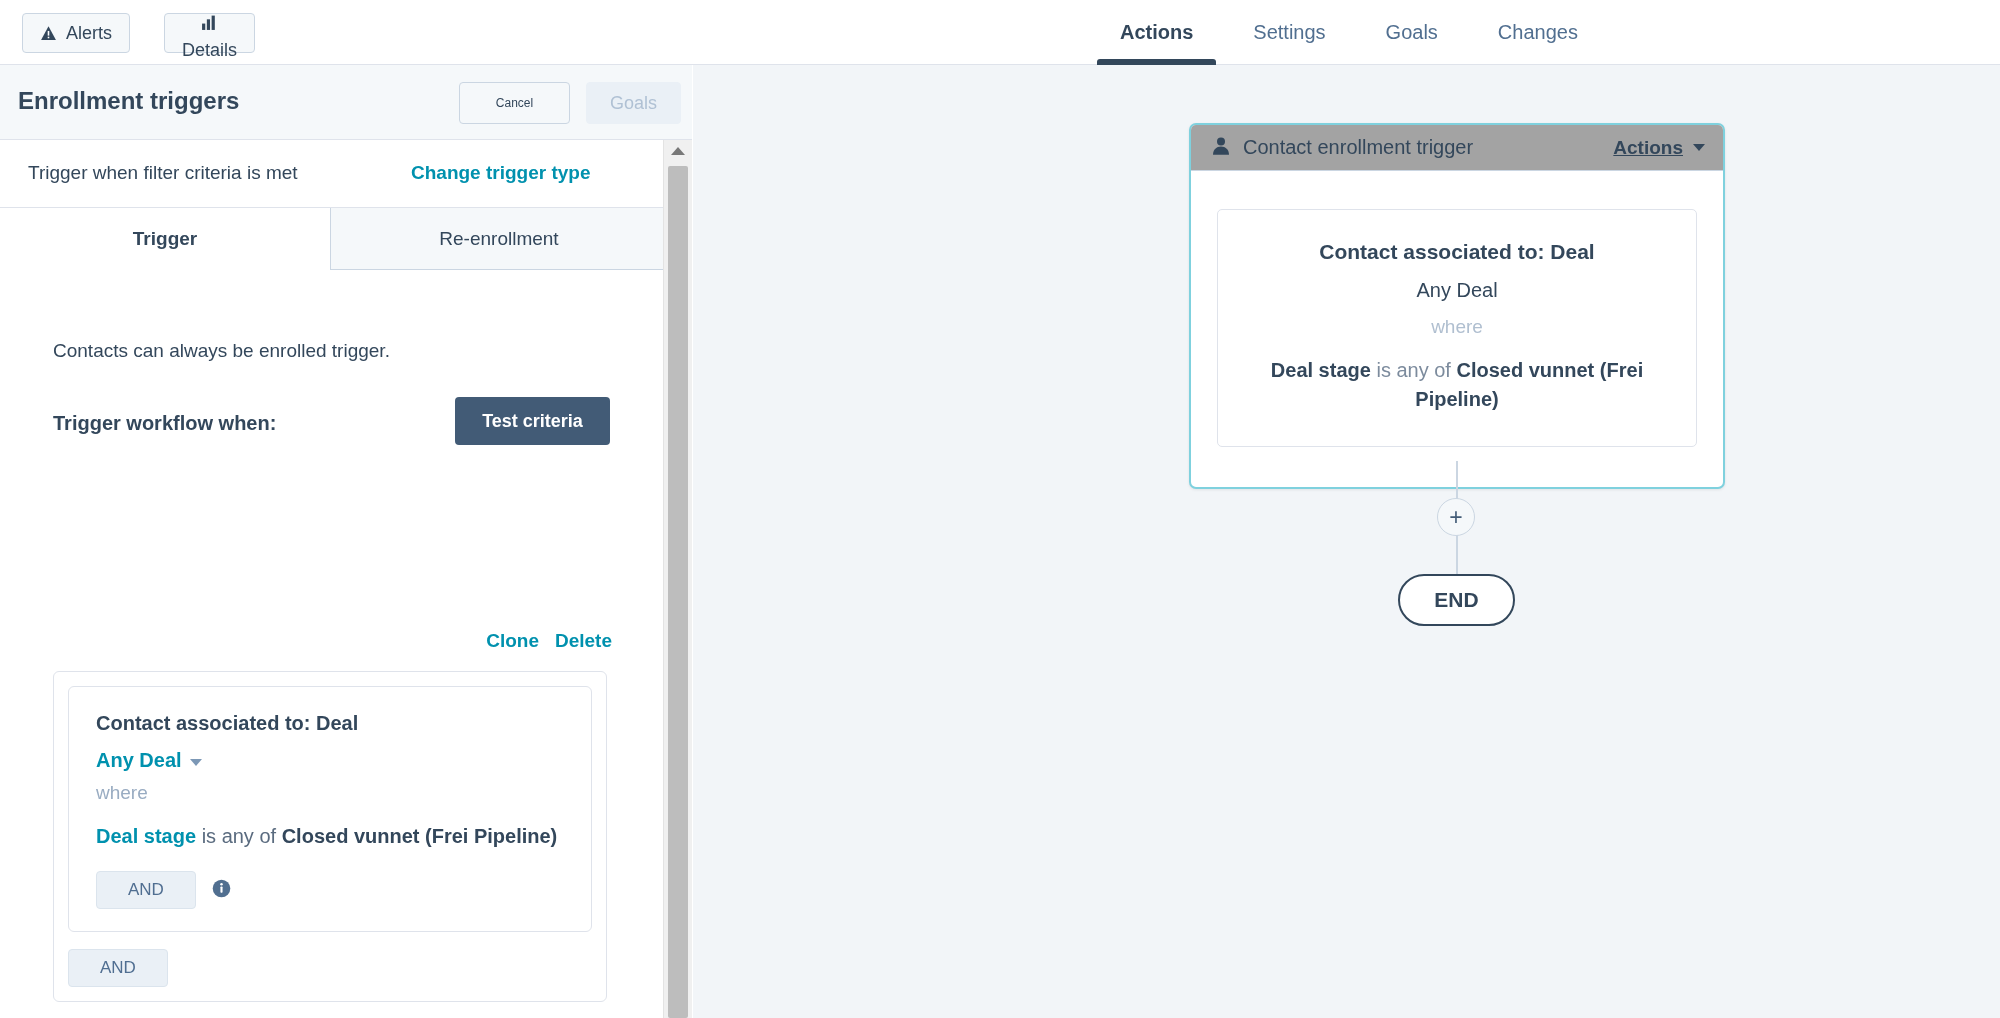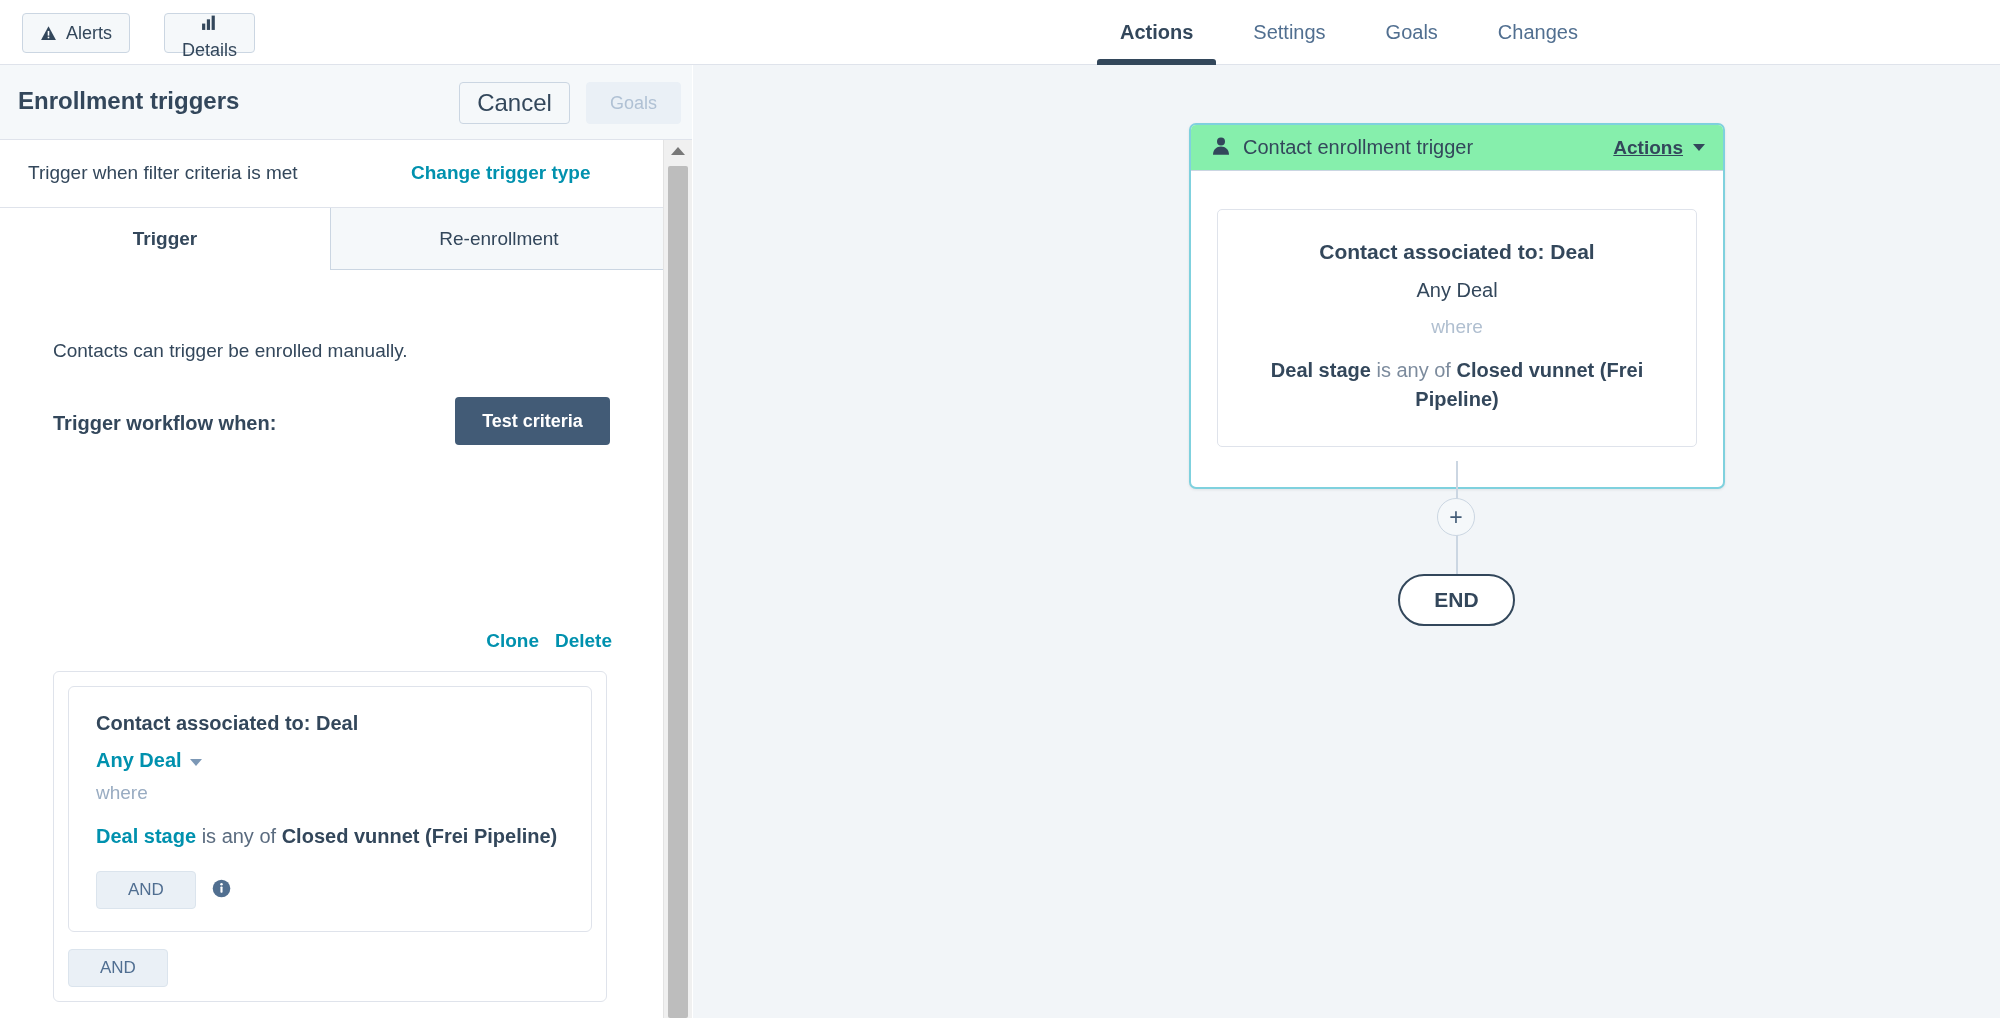--- a/index.html
+++ b/index.html
@@ -85,21 +85,21 @@
     position: absolute; left: 18px; top: 22px;
     font-size: 24px; font-weight: bold; color: #33475b;
   }
   #btn-cancel {
     position: absolute; left: 459px; top: 17px;
     width: 111px; height: 42px;
     display:flex; align-items:center; justify-content:center;
     background: #f5f8fa;
     border: 1px solid #cbd6e2;
     border-radius: 4px;
-    color: #33475b; font-size: 24px;
+    color: #33475b; font-size: 12px;
     cursor: pointer;
   }
   #btn-save {
     position: absolute; left: 586px; top: 17px;
     width: 95px; height: 42px;
     display:flex; align-items:center; justify-content:center;
     background: #eaf0f6;
     border: 1px solid #eaf0f6;
     border-radius: 4px;
     color: #b0c1d4; font-size: 18px;
@@ -277,21 +277,21 @@
   #node-card {
     position: absolute; left: 496px; top: 58px;
     width: 536px;
     background: #ffffff;
     border: 2px solid #7fd1de;
     border-radius: 7px;
     box-shadow: 0 1px 3px rgba(0,0,0,0.08);
   }
   #node-card-header {
     height: 46px;
-    background: #86efac;
+    background: #a3a3a3;
     border-bottom: 1px solid #cbd6e2;
     border-radius: 5px 5px 0 0;
     display: flex; align-items: center;
     padding: 0 18px 0 20px;
   }
   #node-card-header .ttl {
     font-size: 20px; color: #33475b;
     margin-left: 12px;
     flex: 1;
   }
@@ -429,21 +429,21 @@
 
       <div id="tabs-row">
         <div class="sub-tab" id="subtab-trigger">
           <span>Trigger</span>
         </div>
         <div class="sub-tab" id="subtab-reenroll">
           <span>Re-enrollment</span>
         </div>
       </div>
 
-      <div id="manual-note">Contacts can trigger be enrolled manually.</div>
+      <div id="manual-note">Contacts can always be enrolled trigger.</div>
 
       <div id="trigger-when-label">Trigger workflow when:</div>
 
       <div id="btn-test-criteria">
         <span>Test criteria</span>
       </div>
 
       <div id="clone-delete">
         <span>Clone</span>
         <span>Delete</span>

